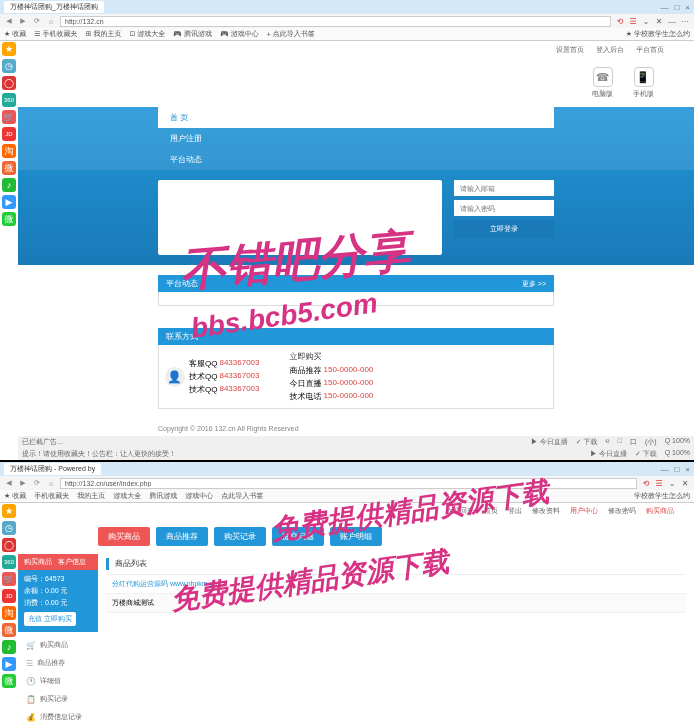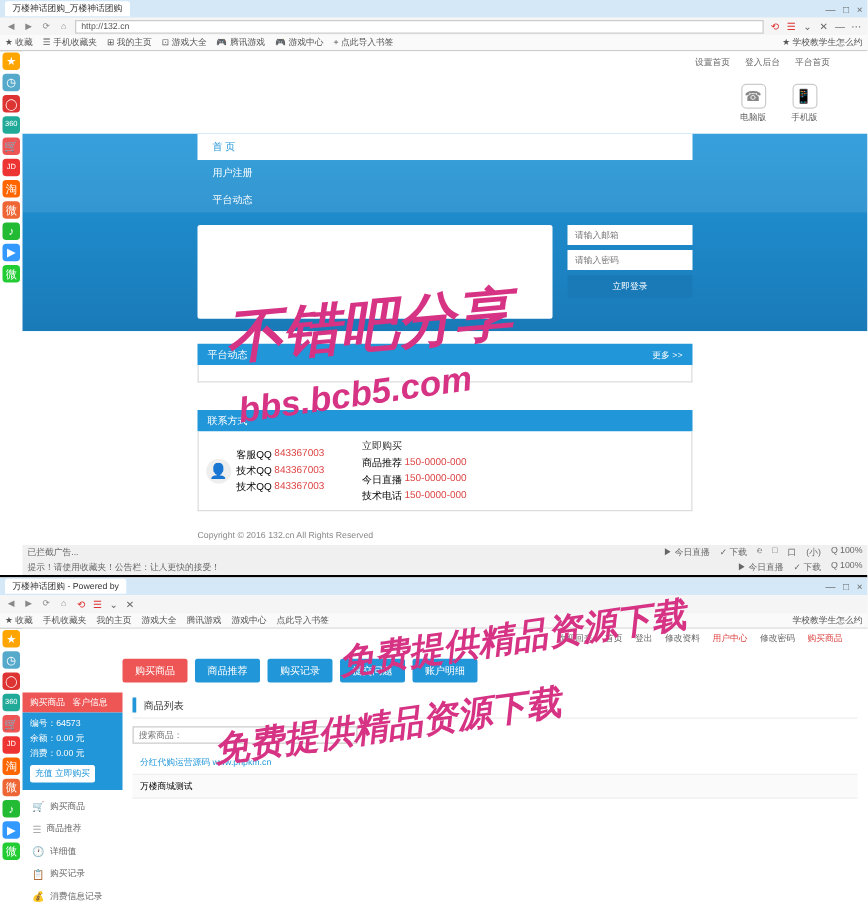--- a/index.html
+++ b/index.html
@@ -86,21 +86,21 @@
 .admin-sidebar { width: 80px; background: #fff; }
 .sidebar-top { background: #e55; color: #fff; padding: 3px 6px; font-size: 7px; display: flex; gap: 6px; }
 .sidebar-info { background: #2196d8; color: #fff; padding: 4px 6px; font-size: 7px; }
 .sidebar-info div { margin-bottom: 2px; }
 .sidebar-btn { background: #fff; color: #2196d8; padding: 2px 4px; font-size: 7px; display: inline-block; margin-top: 2px; border-radius: 2px; }
 .sidebar-menu { padding: 4px 0; }
 .sb-item { padding: 4px 8px; font-size: 7px; color: #666; display: flex; align-items: center; gap: 4px; cursor: pointer; }
 .sb-item .ic { color: #aaa; font-size: 8px; }
 
 .admin-content { flex: 1; padding: 0 8px; }
-.content-head { border-bottom: 1px solid #eee; padding: 4px 0; display: flex; align-items: center; gap: 6px; font-size: 8px; color: #333; }
+.content-head { border-bottom: 1px solid #eee; padding: 4px 0; display: flex; align-items: flex-start; gap: 6px; font-size: 8px; color: #333; }
 .content-head .bar { width: 3px; height: 12px; background: #2196d8; }
 .search-row { padding: 6px 0; display: flex; gap: 4px; }
 .search-inp { border: 1px solid #ccc; padding: 2px 4px; font-size: 7px; height: 14px; flex: 0 0 180px; }
 .data-row { padding: 4px 6px; font-size: 7px; display: flex; gap: 30px; border-bottom: 1px solid #f0f0f0; }
 .data-row.alt { background: #fafafa; }
 .dlink { color: #2196d8; }
 
 
 .watermark1 { position: absolute; left: 180px; top: 230px; font-size: 46px; font-weight: bold; color: #d63384; font-style: italic; transform: rotate(-5deg); pointer-events: none; font-family: "STKaiti", serif; }
 .watermark2 { position: absolute; left: 190px; top: 300px; font-size: 28px; font-weight: bold; color: #d63384; font-style: italic; transform: rotate(-8deg); pointer-events: none; }
@@ -308,20 +308,21 @@
         <span>—</span>
         <span>□</span>
         <span>×</span>
       </div>
     </div>
     <div class="browser-toolbar">
       <span class="nav-btn">◀</span>
       <span class="nav-btn">▶</span>
       <span class="nav-btn">⟳</span>
       <span class="nav-btn">⌂</span>
+      <input class="url-bar" value="http://132.cn/user/index.php" style="">
       <div class="toolbar-icons">
         <span class="tb-icon red">⟲</span>
         <span class="tb-icon red">☰</span>
         <span class="tb-icon">⌄</span>
         <span class="tb-icon">✕</span>
       </div>
     </div>
     <div class="bookmarks-bar">
       <span class="bm-item">
           <span>★</span>
@@ -431,23 +432,20 @@
             </div>
 
         </div>
       </div>
 
       <div class="admin-content">
         <div class="content-head">
           <div class="bar"></div>
           <span>商品列表</span>
         </div>
-        <div class="search-row">
-          <input class="search-inp" placeholder="搜索商品：" style="">
-        </div>
         <div class="data-row">
             <span class="dlink">分红代购运营源码 www.phpkm.cn</span>
           </div>
         <div class="data-row alt">
             <span>万楼商城测试</span>
           </div>
       </div>
     </div>
 
   </div>

